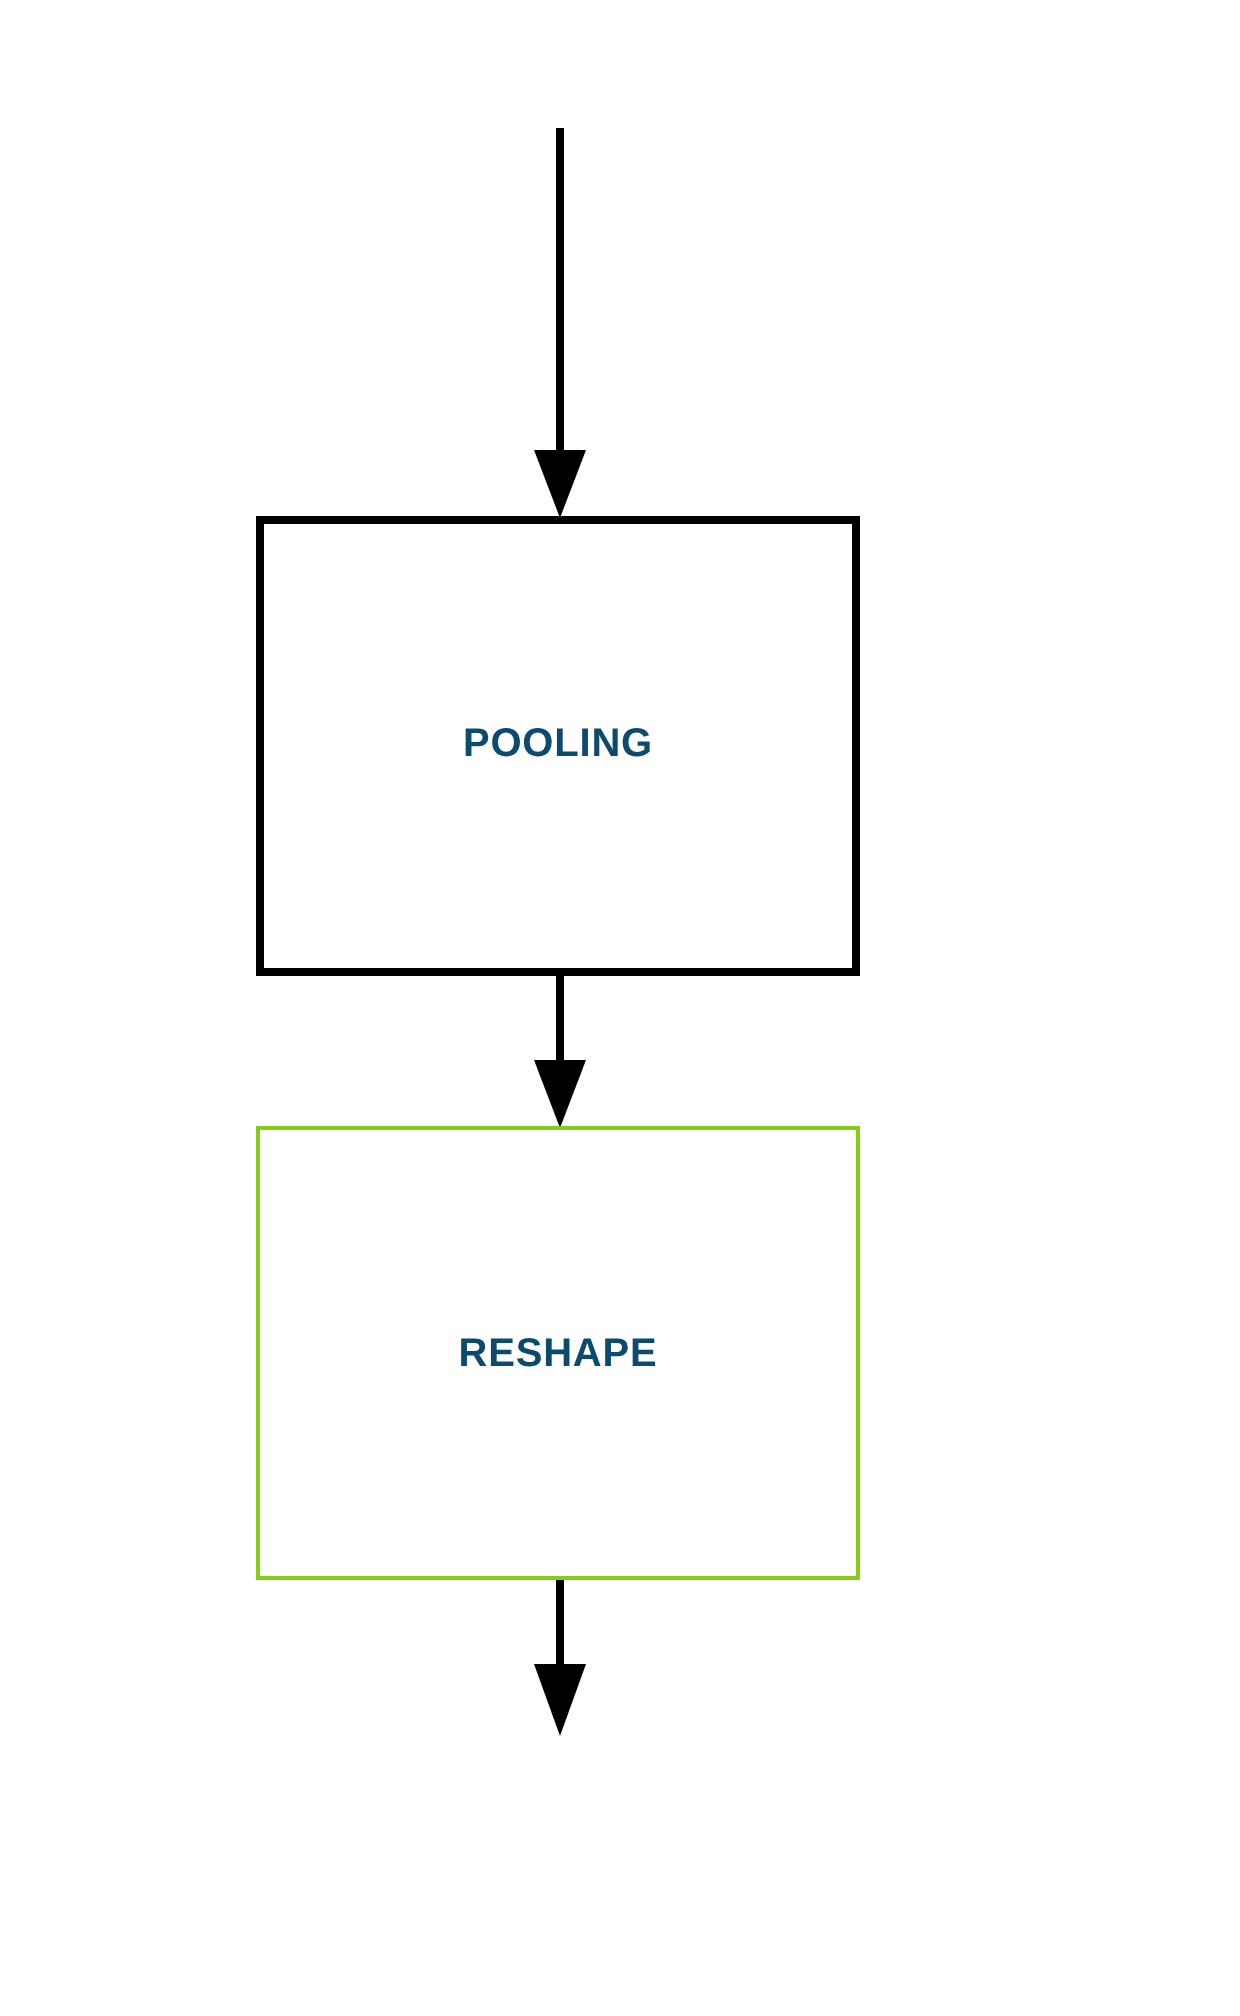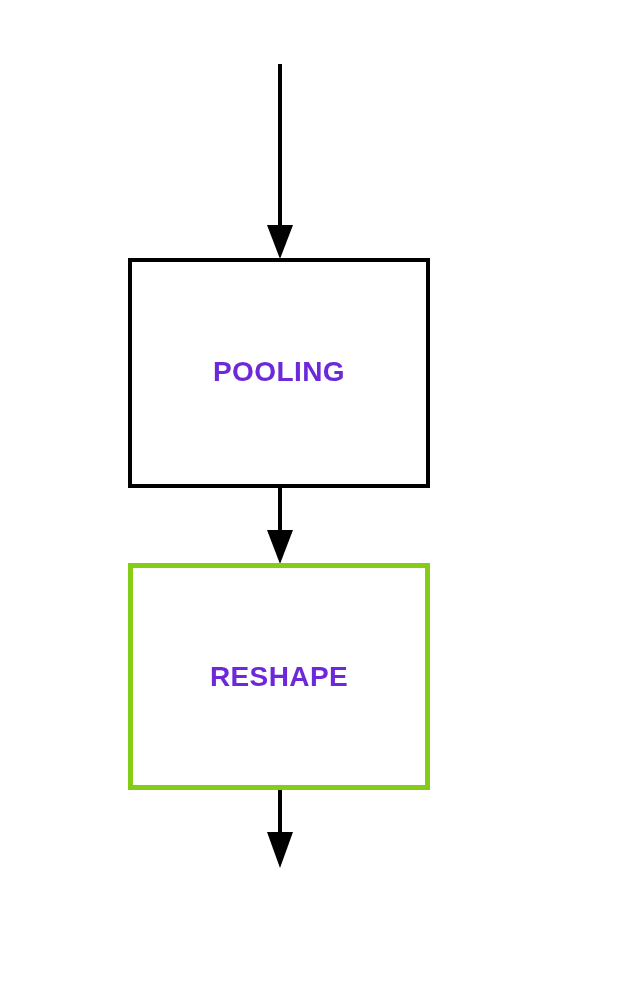--- a/index.html
+++ b/index.html
@@ -41,29 +41,29 @@
     top: 258px;
     width: 302px;
     height: 230px;
     border: 4px solid #000000;
   }
   #node-reshape {
     left: 128px;
     top: 563px;
     width: 302px;
     height: 227px;
-    border: 5px solid #84cc16;
+    border: 2px solid #84cc16;
   }
   .node-label {
     font-family: "Liberation Sans", sans-serif;
     font-weight: bold;
-    font-size: 28px;
+    font-size: 20px;
     letter-spacing: 0.4px;
     line-height: 1;
-    color: #6d28d9;
+    color: #0c4a6e;
     white-space: nowrap;
     user-select: none;
   }
   #node-pooling .node-label {
     position: relative;
     top: -1px;
   }
   #node-reshape .node-label {
     position: relative;
     top: 0px;

